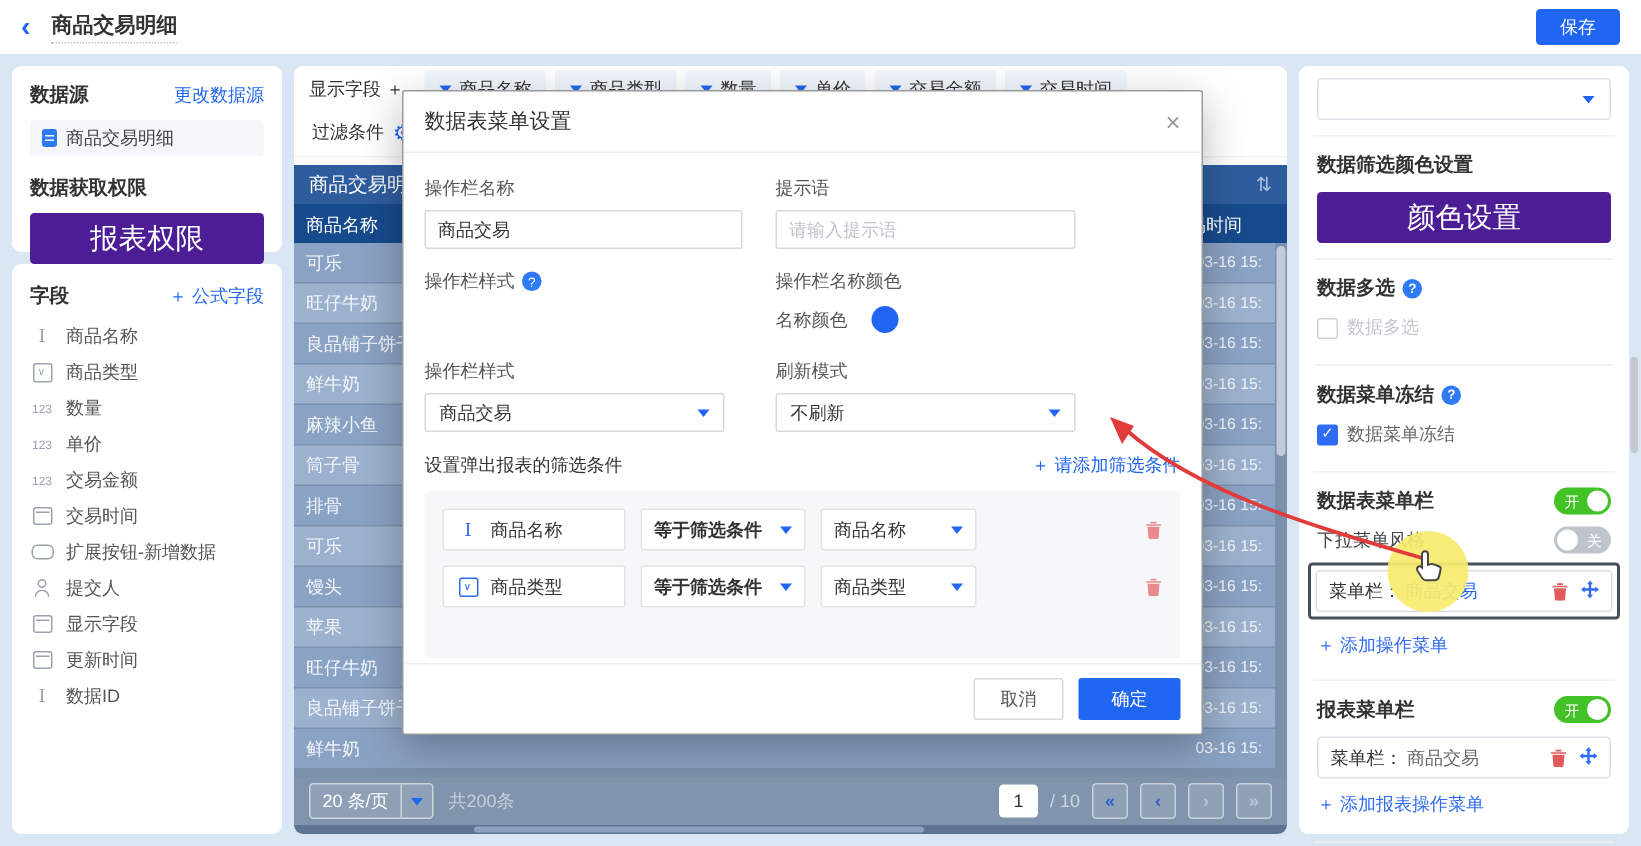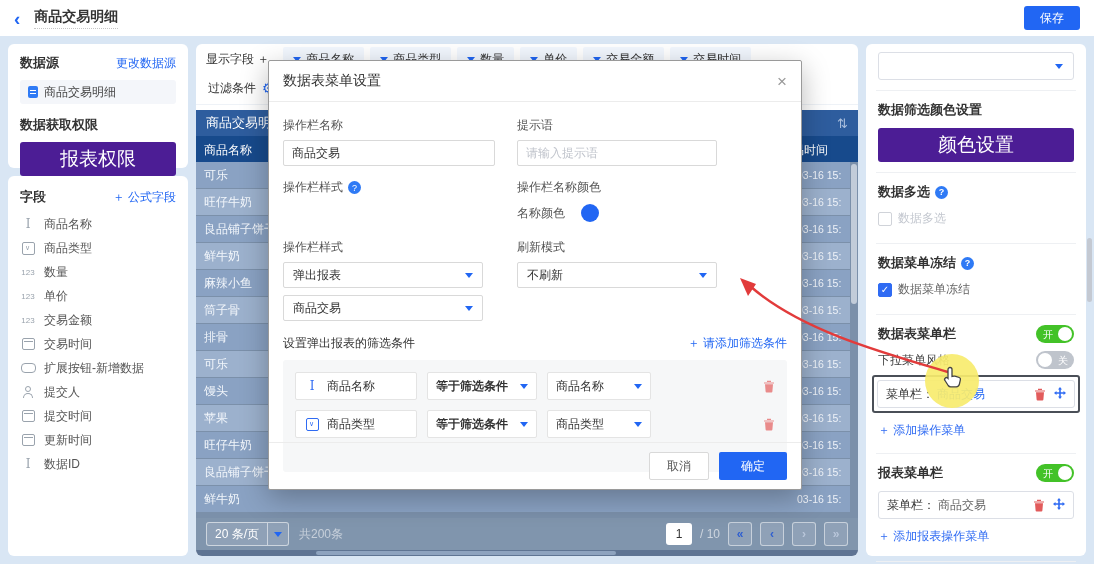--- a/index.html
+++ b/index.html
@@ -189,21 +189,21 @@
     <div class="field-li">
         <span class="fi">
           <span class="ic-user"></span>
         </span>
         <span>提交人</span>
       </div>
     <div class="field-li">
         <span class="fi">
           <span class="ic-date"></span>
         </span>
-        <span>提交时间</span>
+        <span>显示字段</span>
       </div>
     <div class="field-li">
         <span class="fi">
           <span class="ic-date"></span>
         </span>
         <span>更新时间</span>
       </div>
     <div class="field-li">
         <span class="fi ic-text"></span>
         <span>数据ID</span>
@@ -442,24 +442,20 @@
             <span>名称颜色</span>
             <span class="swatch"></span>
           </div>
         </div>
       </div>
       <div class="grid2" style="margin-top:10px;">
         <div>
           <div class="lbl">操作栏样式</div>
           <div class="stack">
             <div class="dd w200">
-                <span>弹出报表</span>
-                <span class="caret"></span>
-              </div>
-            <div class="dd w200">
                 <span>商品交易</span>
                 <span class="caret"></span>
               </div>
           </div>
         </div>
         <div>
           <div class="lbl">刷新模式</div>
           <div class="dd w200">
               <span>不刷新</span>
               <span class="caret"></span>

